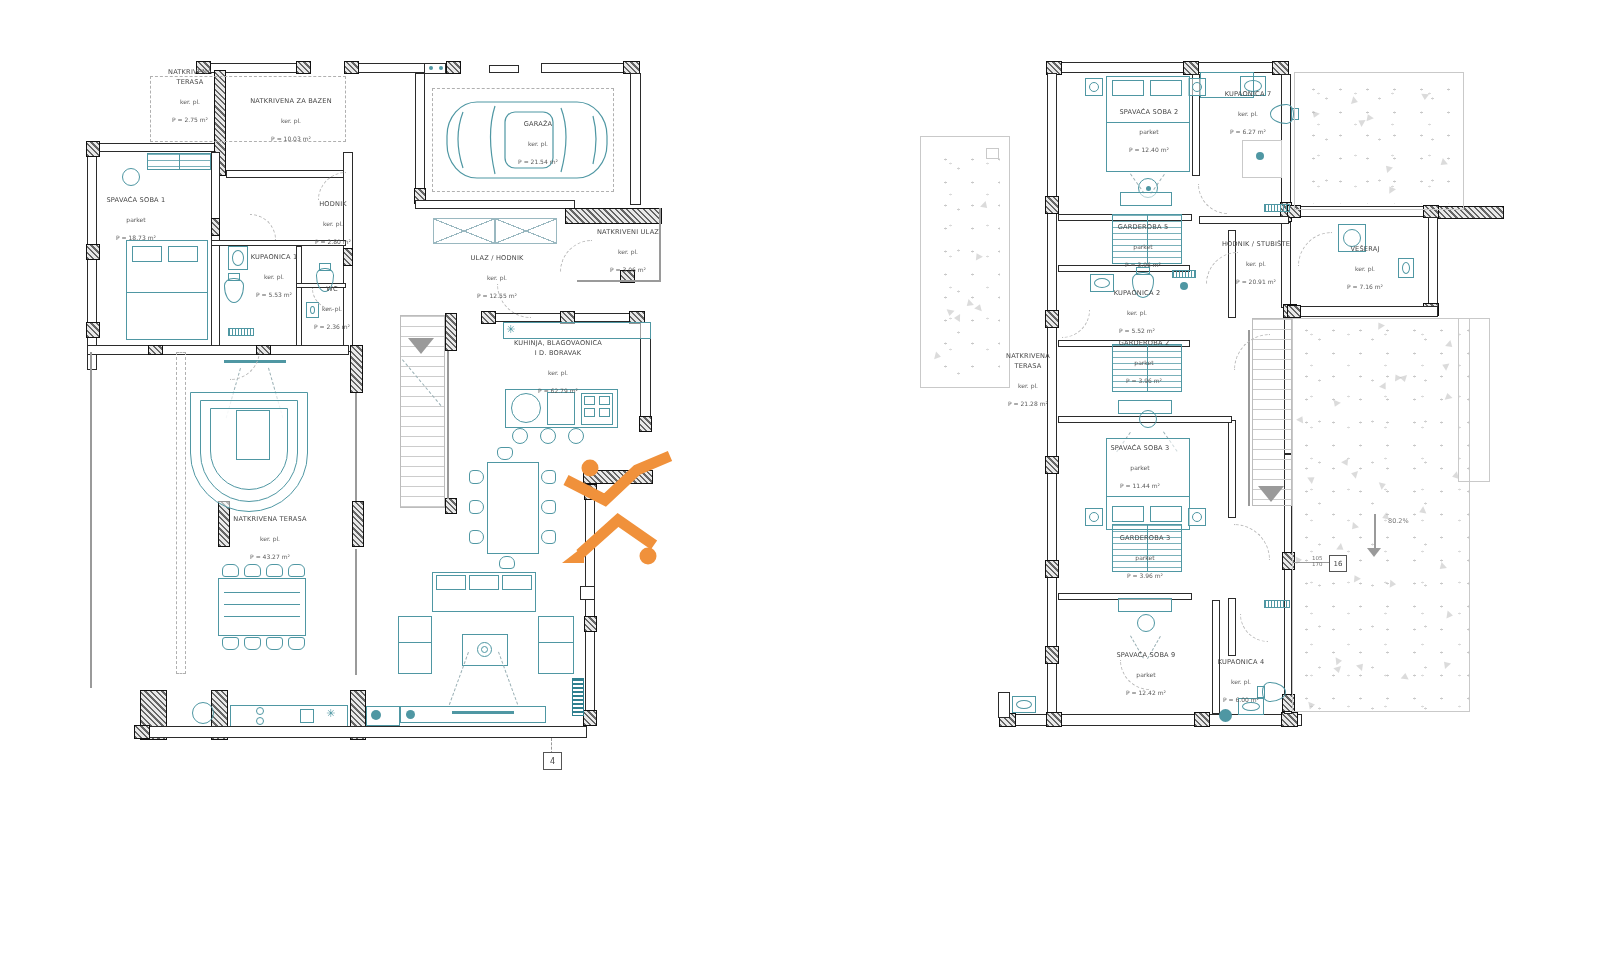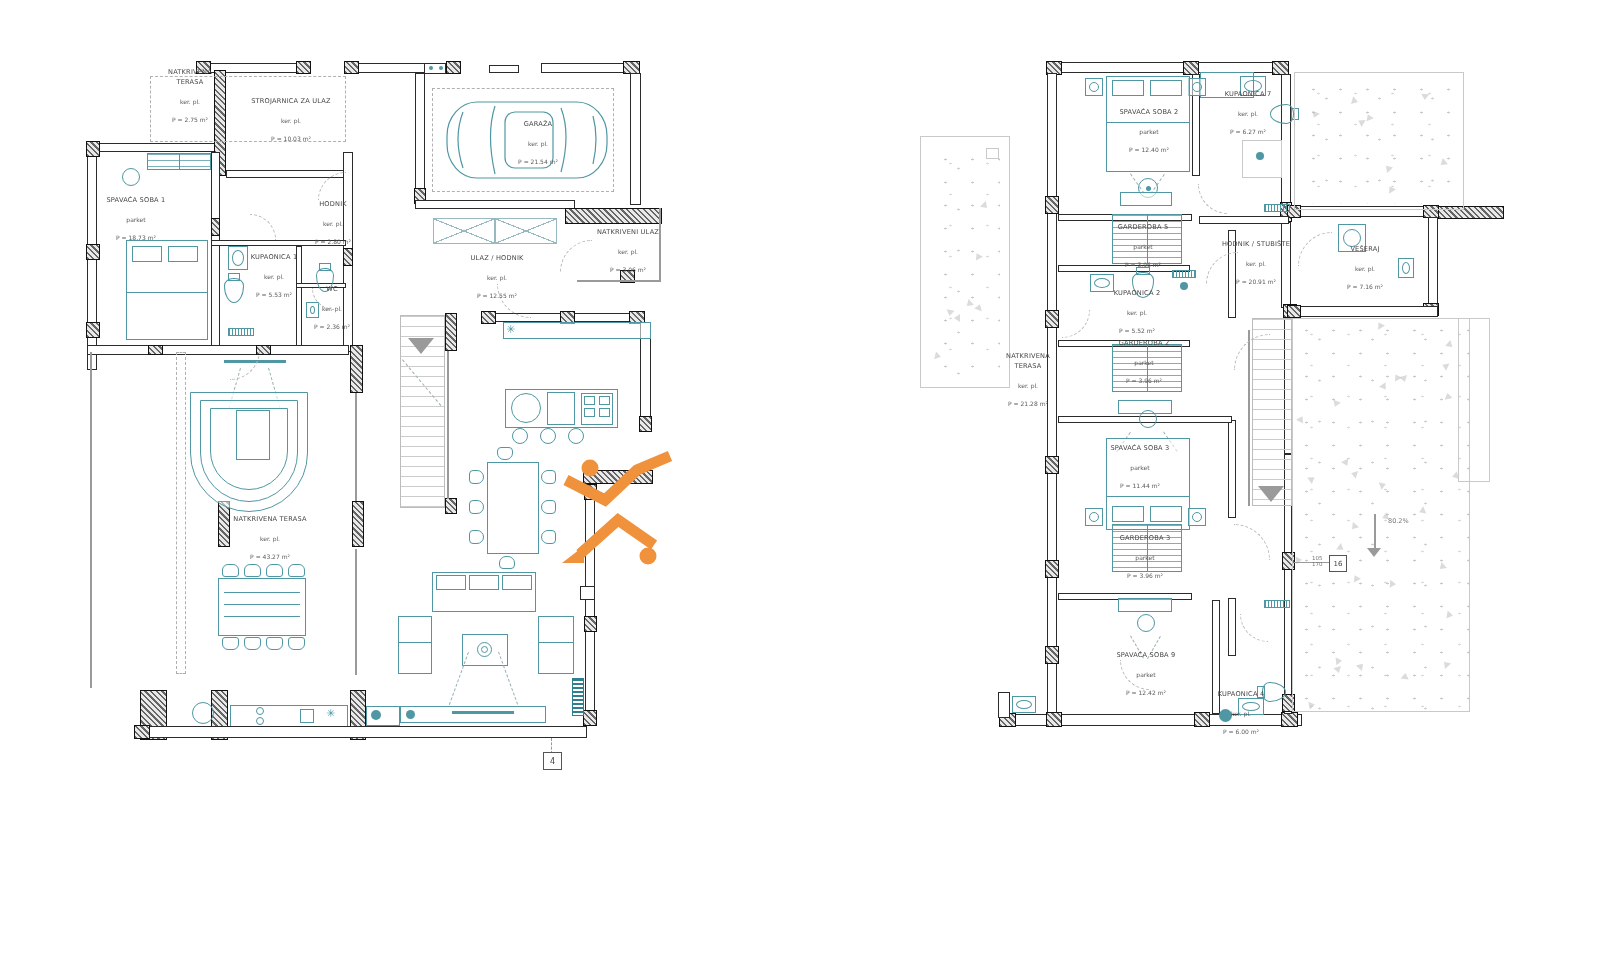--- a/index.html
+++ b/index.html
@@ -71,21 +71,21 @@
     <polygon points="6,119 28,102 28,119" fill="#F0913B"></polygon>
   </svg>
 
   <div class="rlabel" style="left:190px;top:96px">
     <div class="rn">NATKRIVENA
 TERASA</div>
     <div>ker. pl.</div>
     <div>P = 2.75 m²</div>
   </div>
   <div class="rlabel" style="left:291px;top:120px">
-    <div class="rn">STROJARNICA ZA ULAZ</div>
+    <div class="rn">NATKRIVENA ZA BAZEN</div>
     <div>ker. pl.</div>
     <div>P = 10.03 m²</div>
   </div>
   <div class="rlabel" style="left:538px;top:143px">
     <div class="rn">GARAŽA</div>
     <div>ker. pl.</div>
     <div>P = 21.54 m²</div>
   </div>
   <div class="rlabel" style="left:136px;top:219px">
     <div class="rn">SPAVAĆA SOBA 1</div>
@@ -109,20 +109,26 @@
   </div>
   <div class="rlabel" style="left:628px;top:251px">
     <div class="rn">NATKRIVENI ULAZ</div>
     <div>ker. pl.</div>
     <div>P = 3.06 m²</div>
   </div>
   <div class="rlabel" style="left:497px;top:277px">
     <div class="rn">ULAZ / HODNIK</div>
     <div>ker. pl.</div>
     <div>P = 12.55 m²</div>
+  </div>
+  <div class="rlabel" style="left:558px;top:367px">
+    <div class="rn">KUHINJA, BLAGOVAONICA
+I D. BORAVAK</div>
+    <div>ker. pl.</div>
+    <div>P = 62.79 m²</div>
   </div>
   <div class="rlabel" style="left:270px;top:538px">
     <div class="rn">NATKRIVENA TERASA</div>
     <div>ker. pl.</div>
     <div>P = 43.27 m²</div>
   </div>
 
   <div class="rlabel" style="left:1149px;top:131px">
     <div class="rn">SPAVAĆA SOBA 2</div>
     <div>parket</div>
@@ -172,21 +178,21 @@
   <div class="rlabel" style="left:1145px;top:557px">
     <div class="rn">GARDEROBA 3</div>
     <div>parket</div>
     <div>P = 3.96 m²</div>
   </div>
   <div class="rlabel" style="left:1146px;top:674px">
     <div class="rn">SPAVAĆA SOBA 9</div>
     <div>parket</div>
     <div>P = 12.42 m²</div>
   </div>
-  <div class="rlabel" style="left:1241px;top:713px">
+  <div class="rlabel" style="left:1241px;top:681px">
     <div class="rn">KUPAONICA 4</div>
     <div>ker. pl.</div>
     <div>P = 6.00 m²</div>
   </div>
 
   <div class="mk" style="left:543px;top:752px;width:17px;height:16px">
     <span>4</span>
   </div>
   <div class="mk" style="left:1329px;top:555px;width:16px;height:15px;font-size:7px">
     <span>16</span>

